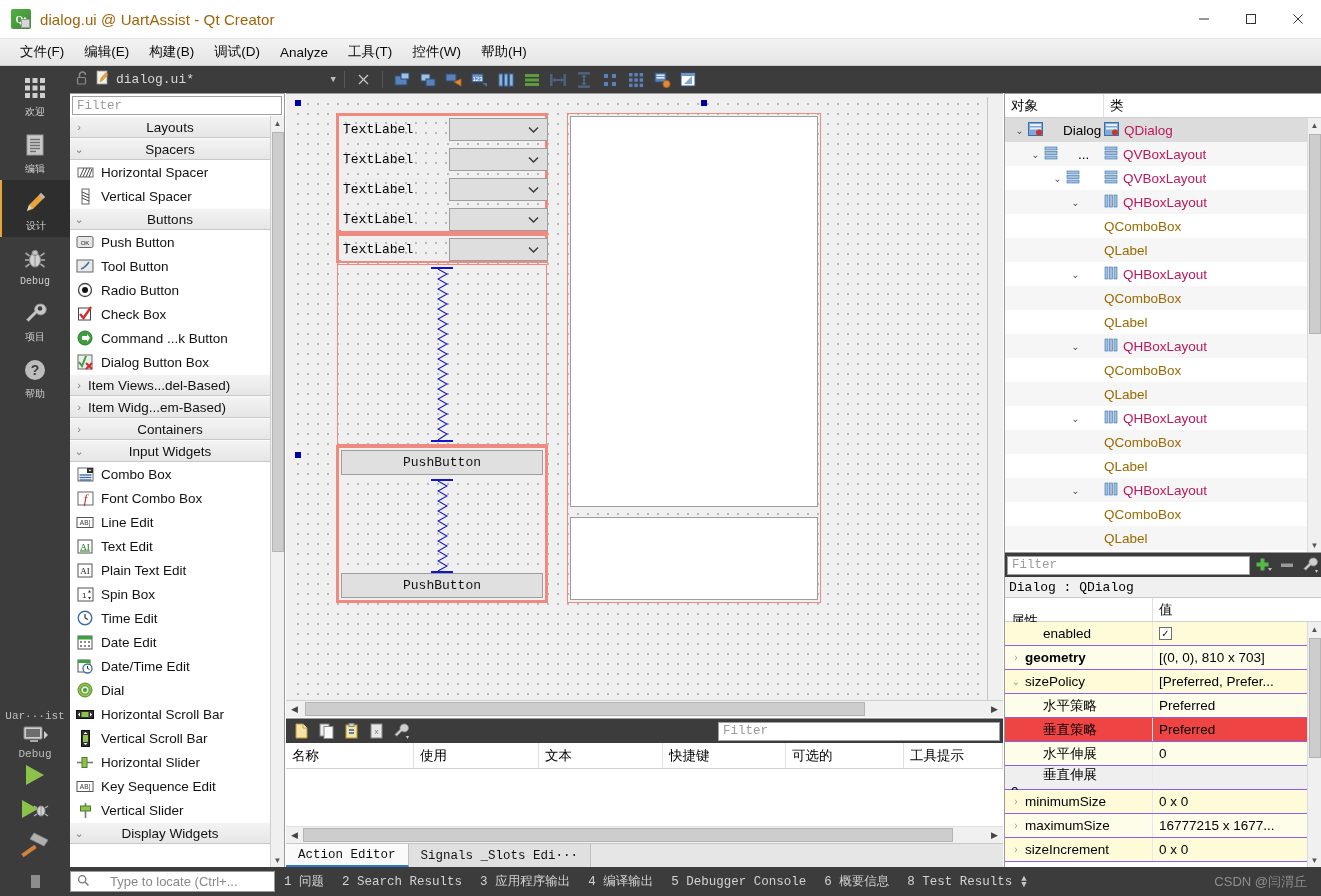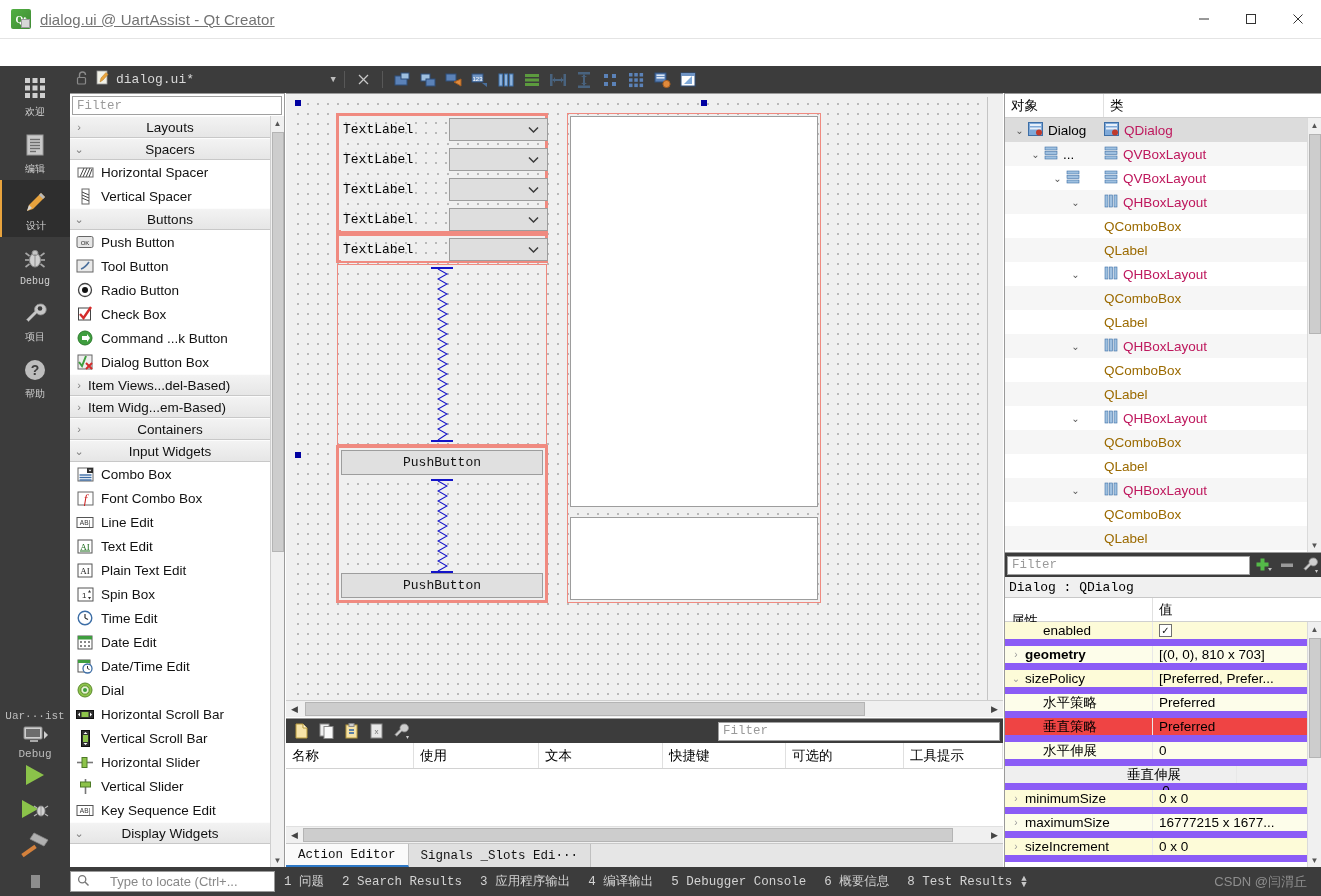--- a/index.html
+++ b/index.html
@@ -24,21 +24,21 @@
     background:linear-gradient(135deg,#52b043,#3f8a34);
     border-radius:2px; position:relative; flex:none;
     display:flex; align-items:center; justify-content:center;
     color:#fff; font-size:10px; font-weight:bold;
     font-family:"Liberation Serif", serif;
   }
   .title-icon::after{
     content:""; position:absolute; right:1px; bottom:1px;
     width:7px; height:7px; background:#d7d7d7; border:1px solid #9a9a9a;
   }
-  .title-text { font-size:15px; color:#737373; letter-spacing:.1px;text-decoration:underline;}
+  .title-text { font-size:15px; color:#a16207; letter-spacing:.1px;}
   .wincontrols { margin-left:auto; display:flex; height:39px; }
   .wc { width:47px; height:39px; display:flex; align-items:center; justify-content:center;
         color:#333; }
   .wc svg { display:block; }
 
   
   .menubar {
     position:absolute; left:0; top:39px; width:1321px; height:27px;
     background:linear-gradient(#f2f2f2,#e6e6e6);
     border-bottom:1px solid #cfcfcf;
@@ -199,21 +199,21 @@
   }
   .ot-head { height:24px; display:flex; border-bottom:1px solid #d0d0d0;
     font-size:13.5px; background:#fff; }
   .ot-head .c1 { width:99px; padding:3px 0 0 6px; border-right:1px solid #e0e0e0; }
   .ot-head .c2 { flex:1; padding:3px 0 0 6px; }
   .ot-rows { flex:1; position:relative; overflow:hidden; }
   .otrow { height:24px; display:flex; align-items:center; font-size:13.5px; position:relative; }
   .otrow.alt { background:#f6f6f6; }
   .otrow.sel { background:#dcdcdc; }
   .otrow .tw { width:17px; text-align:center; color:#5a5a5a; font-size:10px; flex:none;}
-  .otrow .oname { display:flex; align-items:center; gap:5px; }
+  .otrow .oname { display:flex; align-items:center; gap:20px; }
   .otrow .cls { position:absolute; left:99px; display:flex; align-items:center; gap:5px;
     color:#9b6a00; }
   .otrow .cls.dark { color:#be185d;justify-content:flex-end; }
   .ot-scroll { position:absolute; right:0; top:0; width:14px; bottom:0; background:#f0f0f0;
     border-left:1px solid #dadada; }
 
   
   .propeditor {
     position:absolute; left:1004px; top:552px; width:317px; height:315px;
     background:#fff; border-top:1px solid #9a9a9a; border-left:1px solid #9a9a9a;
@@ -223,22 +223,22 @@
   .pe-filter { width:248px; height:19px; margin-left:2px; background:#fff;
     border:1px solid #a0a0a0; display:flex; align-items:center; padding-left:4px;
     font-family:"Liberation Mono", monospace; font-size:12.5px; color:#9a9a9a; }
   .pe-objhdr { height:21px; background:#f0f0f0; display:flex; align-items:center;
     padding-left:4px; font-family:"Liberation Mono", monospace; font-size:13px;
     border-bottom:1px solid #c8c8c8; }
   .pe-head { height:24px; display:flex; font-size:13.5px; border-bottom:1px solid #d0d0d0;}
   .pe-head .c1 { width:148px; padding:14px 0 0 6px; border-right:1px solid #e0e0e0; }
   .pe-head .c2 { flex:1; padding:3px 0 0 6px; }
   .pe-rows { flex:1; position:relative; overflow:hidden; }
-  .perow { height:24px; display:flex; align-items:center; font-size:13.5px; position:relative;
-    border-bottom:7px solid #8b5cf6; }
+  .perow { height:24px; display:flex; align-items:flex-start; font-size:13.5px; position:relative;
+    border-bottom:1px solid #8b5cf6; }
   .perow .pn { width:148px; display:flex; align-items:center; height:100%; padding-left:2px;
     border-right:1px solid #e8e8e8; }
   .perow .pn .tw { width:18px; text-align:center; color:#9a9a9a; font-size:10px; }
   .perow .pv { flex:1; padding-left:6px; display:flex; align-items:center; height:100%; }
   .perow.y1 { background:#fdfbd8; }
   .perow.y2 { background:#fdfdea; }
   .perow.g1 { background:#efefef;flex-direction:column; }
   .perow.w1 { background:#ef4444; }
   .perow .bold { font-weight:bold; }
   .chk { width:13px; height:13px; border:1px solid #707070; background:#fff;
@@ -285,20 +285,30 @@
       </div>
       <div class="wc close">
         <svg width="12" height="12" viewBox="0 0 12 12">
             <line x1="1.5" y1="1.5" x2="10.5" y2="10.5" stroke="currentColor" stroke-width="1"></line>
             <line x1="10.5" y1="1.5" x2="1.5" y2="10.5" stroke="currentColor" stroke-width="1"></line>
           </svg>
       </div>
     </div>
   </div>
 
+  <div class="menubar">
+    <div class="menuitem">文件(F)</div>
+    <div class="menuitem">编辑(E)</div>
+    <div class="menuitem">构建(B)</div>
+    <div class="menuitem">调试(D)</div>
+    <div class="menuitem">Analyze</div>
+    <div class="menuitem">工具(T)</div>
+    <div class="menuitem">控件(W)</div>
+    <div class="menuitem">帮助(H)</div>
+  </div>
 
   <div class="modebar">
 
     <div class="mode">
       <div class="glyph">
         <svg width="24" height="24" viewBox="0 0 24 24">
           <g fill="#cfcfcf">
             <rect x="2" y="2" width="5" height="5"></rect>
               <rect x="9.5" y="2" width="5" height="5"></rect>
               <rect x="17" y="2" width="5" height="5"></rect>
@@ -819,35 +829,35 @@
           <span class="ic">
             <svg width="18" height="13" viewBox="0 0 18 13">
                 <line x1="1" y1="6.5" x2="17" y2="6.5" stroke="#777" stroke-width="1.6"></line>
                 <rect x="6" y="1.5" width="5" height="10" fill="#8dc34a" stroke="#4d7a26"></rect>
               </svg>
           </span>
           <span>Horizontal Slider</span>
         </div>
         <div class="row">
           <span class="ic">
+            <svg width="18" height="13" viewBox="0 0 18 13">
+                <rect x="1" y="1.5" width="16" height="10" fill="#fff" stroke="#555"></rect>
+                <text x="9" y="9" text-anchor="middle" font-size="6.5" fill="#333" font-family="Liberation Sans, sans-serif">AB|</text>
+              </svg>
+          </span>
+          <span>Key Sequence Edit</span>
+        </div>
+        <div class="row">
+          <span class="ic">
             <svg width="13" height="17" viewBox="0 0 13 17">
                 <line x1="6.5" y1="1" x2="6.5" y2="16" stroke="#777" stroke-width="1.6"></line>
                 <rect x="1.5" y="4" width="10" height="5" fill="#8dc34a" stroke="#4d7a26"></rect>
               </svg>
           </span>
           <span>Vertical Slider</span>
-        </div>
-        <div class="row">
-          <span class="ic">
-            <svg width="18" height="13" viewBox="0 0 18 13">
-                <rect x="1" y="1.5" width="16" height="10" fill="#fff" stroke="#555"></rect>
-                <text x="9" y="9" text-anchor="middle" font-size="6.5" fill="#333" font-family="Liberation Sans, sans-serif">AB|</text>
-              </svg>
-          </span>
-          <span>Key Sequence Edit</span>
         </div>
 
         <div class="cat">
           <span class="chev">⌄</span>
           <span class="catlabel">Display Widgets</span>
         </div>
       </div>
 
       <div class="wb-scroll">
         <div class="sb-arrow">▲</div>

